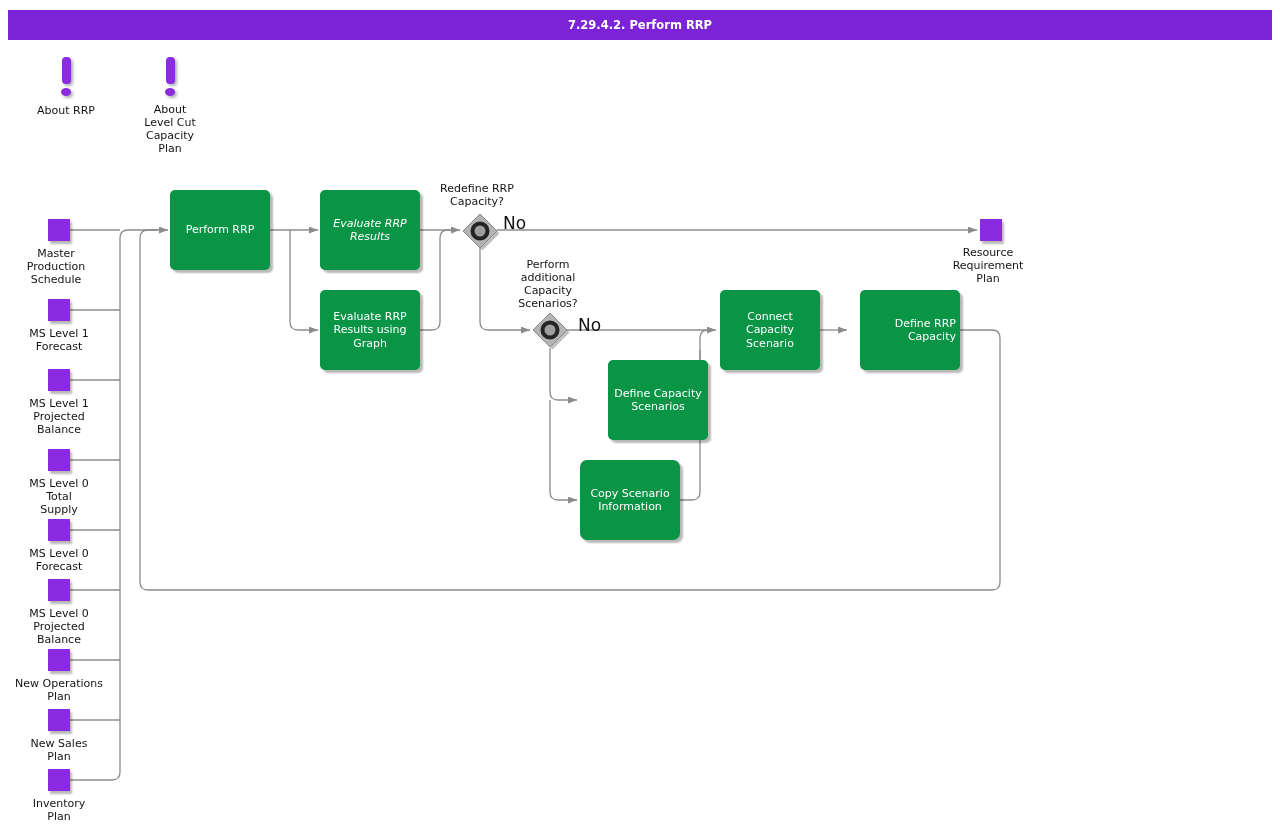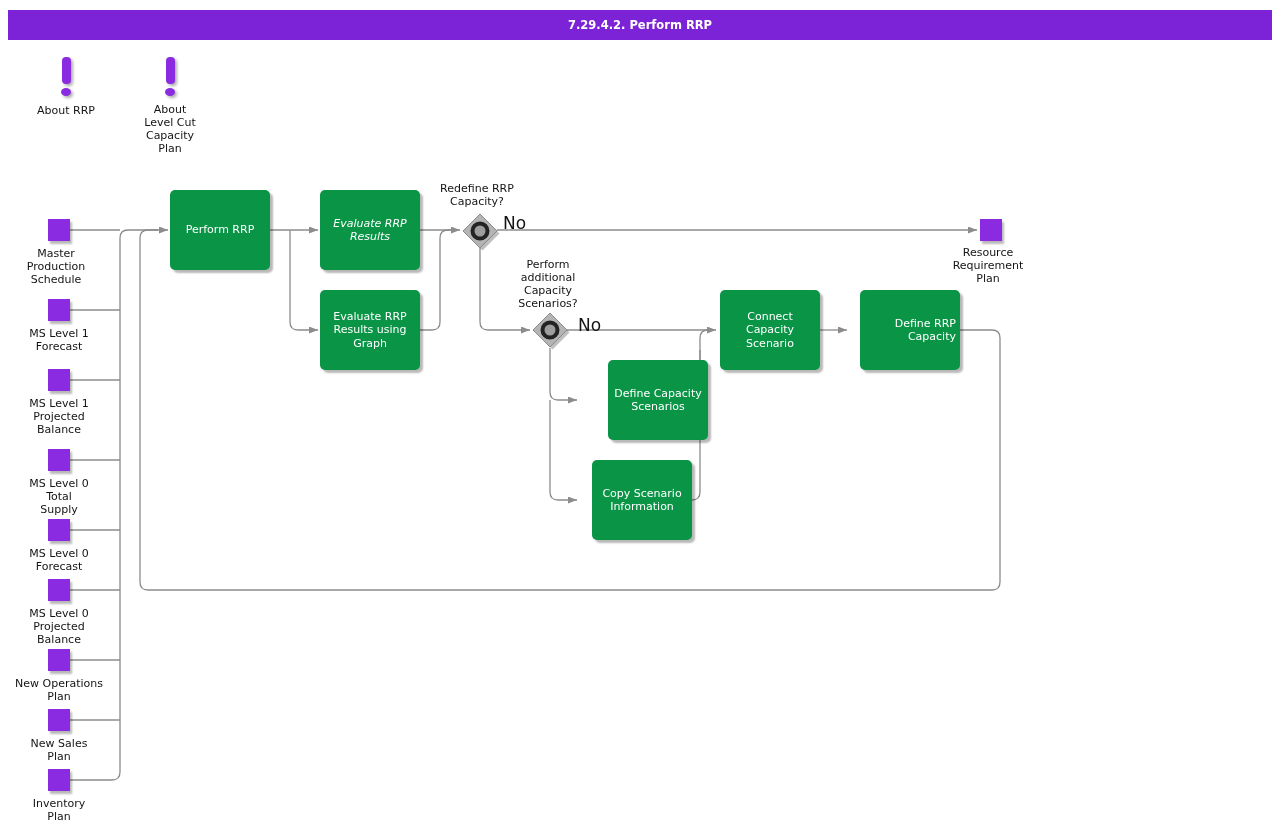--- a/index.html
+++ b/index.html
@@ -165,21 +165,21 @@
 Plan</div>
 
   <div class="psq" style="left:48px; top:769px;"></div>
   <div class="lbl" style="left:9px; top:797px;">Inventory
 Plan</div>
 
   <div class="pbox" style="left:170px; top:190px;">Perform RRP</div>
   <div class="pbox" style="left:320px; top:190px;font-style:italic;">Evaluate RRP Results</div>
   <div class="pbox" style="left:320px; top:290px;">Evaluate RRP Results using Graph</div>
   <div class="pbox" style="left:580px; top:360px;margin-left:28px;">Define Capacity Scenarios</div>
-  <div class="pbox" style="left:592px; top:460px;">Copy Scenario Information</div>
+  <div class="pbox" style="left:580px; top:460px;border-radius:7px;">Copy Scenario Information</div>
   <div class="pbox" style="left:720px; top:290px;">Connect Capacity Scenario</div>
   <div class="pbox" style="left:860px; top:290px;text-align:right;">Define RRP Capacity</div>
 
   <div class="lbl" style="left:427px; top:182px;">Redefine RRP
 Capacity?</div>
   <div class="no-lbl" style="left:503px; top:213px;">No</div>
 
   <div class="lbl" style="left:498px; top:258px;">Perform
 additional
 Capacity

